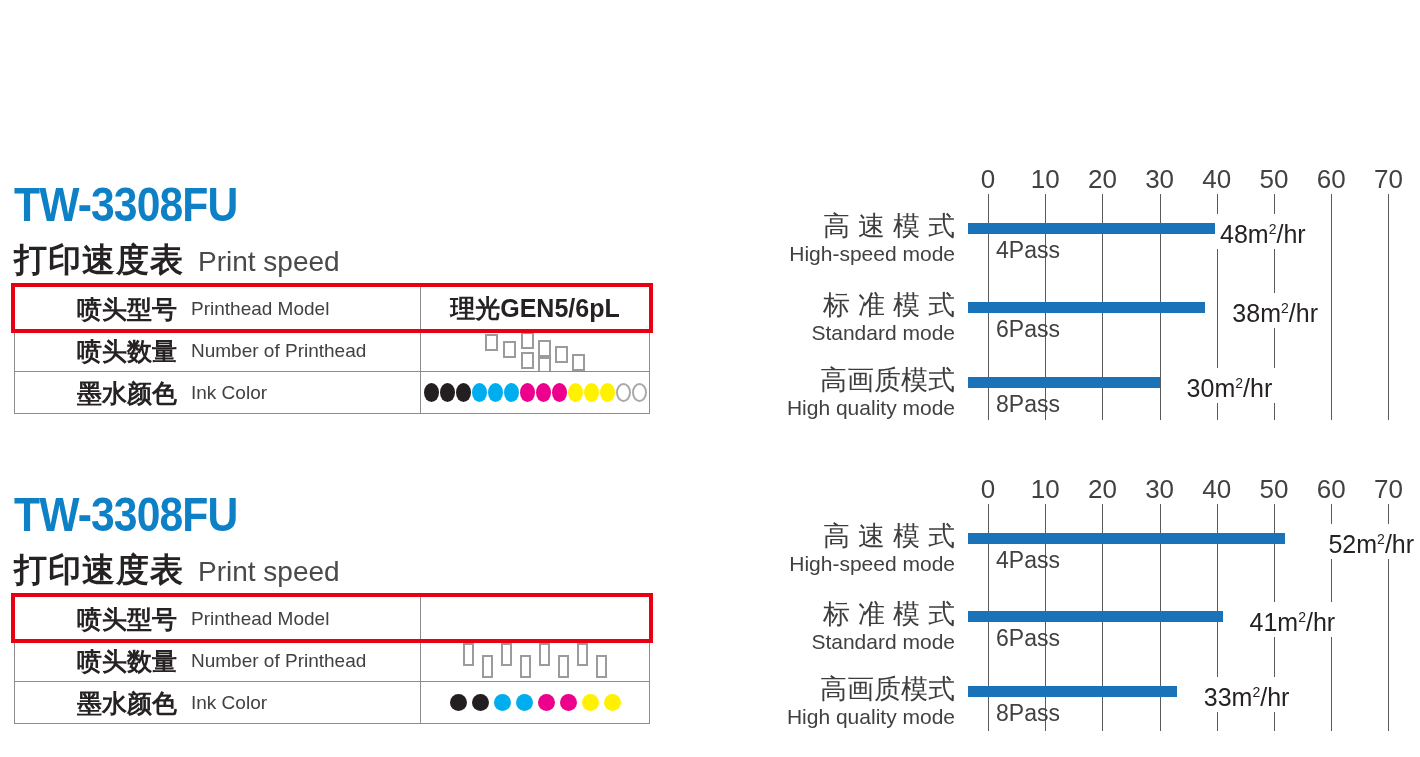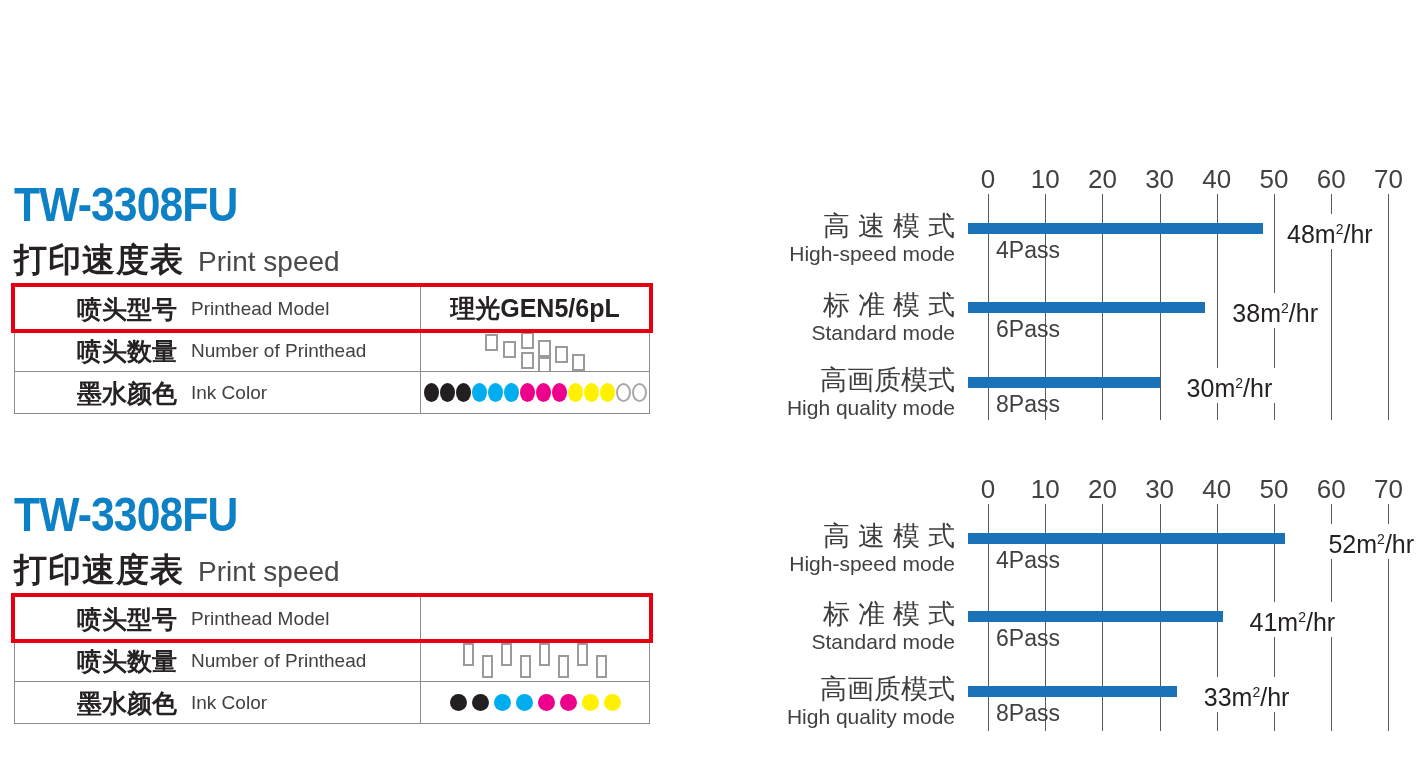--- a/index.html
+++ b/index.html
@@ -193,21 +193,21 @@
       <div class="grid" style="left: 1216.8px; top: 194px; height: 226px; background: rgb(90, 90, 92);"></div>
       <div class="tick" style="left: 1216.8px; top: 164px;">40</div>
       <div class="grid" style="left: 1274px; top: 194px; height: 226px; background: rgb(90, 90, 92);"></div>
       <div class="tick" style="left: 1274px; top: 164px;">50</div>
       <div class="grid" style="left: 1331.2px; top: 194px; height: 226px; background: rgb(90, 90, 92);"></div>
       <div class="tick" style="left: 1331.2px; top: 164px;">60</div>
       <div class="grid" style="left: 1388.4px; top: 194px; height: 226px; background: rgb(90, 90, 92);"></div>
       <div class="tick" style="left: 1388.4px; top: 164px;">70</div>
       <div class="bar" style="left: 968px; top: 223px; width: 294.56px; background: rgb(26, 115, 184); z-index: 2;"></div>
       <div class="pass" style="left: 996px; top: 237px;">4Pass</div>
-      <div class="vlabel" style="left: 1282px; top: 214px; text-align: right;">48m<sup>2</sup>/hr</div>
+      <div class="vlabel" style="left: 1215px; top: 214px; text-align: right;">48m<sup>2</sup>/hr</div>
       <div class="mode-cn spaced" style="right: 465px; top: 208px;">高速模式</div>
       <div class="mode-en" style="right: 465px; top: 242px;">High-speed mode</div>
       <div class="bar" style="left: 968px; top: 302px; width: 237.36px; background: rgb(26, 115, 184); z-index: 2;"></div>
       <div class="pass" style="left: 996px; top: 316px;">6Pass</div>
       <div class="vlabel" style="left: 1227.36px; top: 293px;">38m<sup>2</sup>/hr</div>
       <div class="mode-cn spaced" style="right: 465px; top: 287px;">标准模式</div>
       <div class="mode-en" style="right: 465px; top: 321px;">Standard mode</div>
       <div class="bar" style="left: 968px; top: 377px; width: 191.6px; background: rgb(26, 115, 184); z-index: 2;"></div>
       <div class="pass" style="left: 996px; top: 391px;">8Pass</div>
       <div class="vlabel" style="left: 1181.6px; top: 368px;">30m<sup>2</sup>/hr</div>

